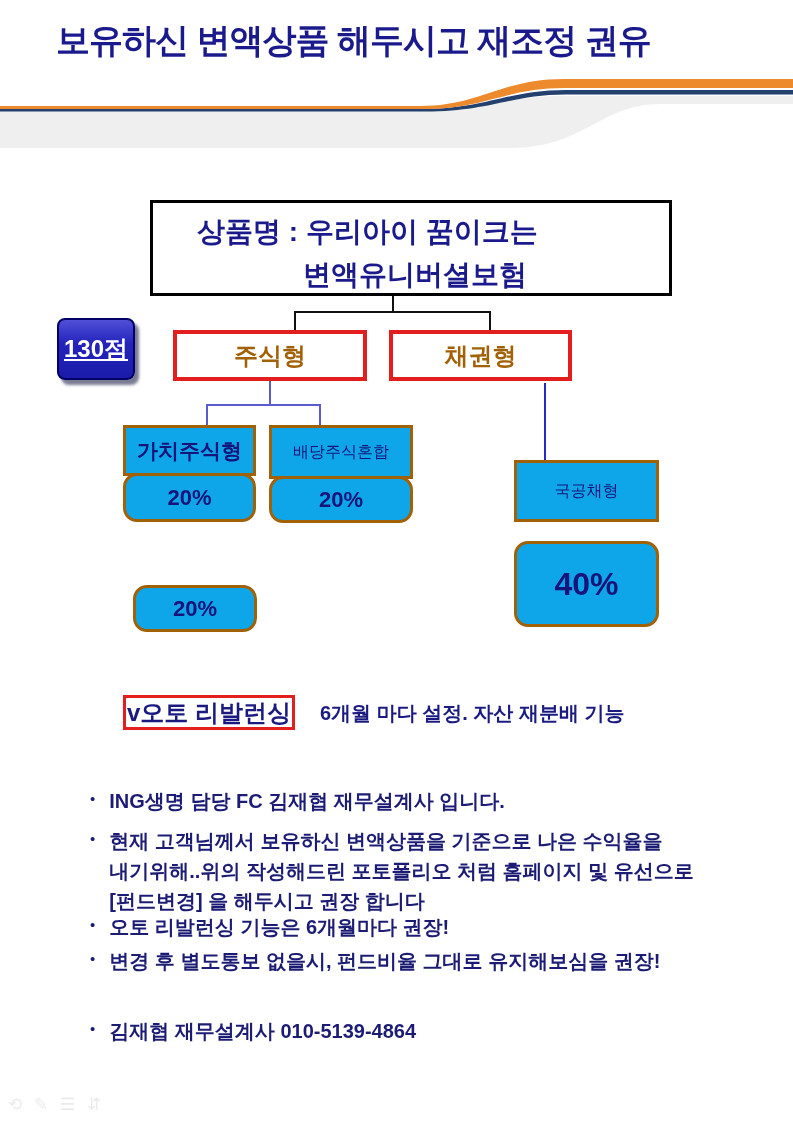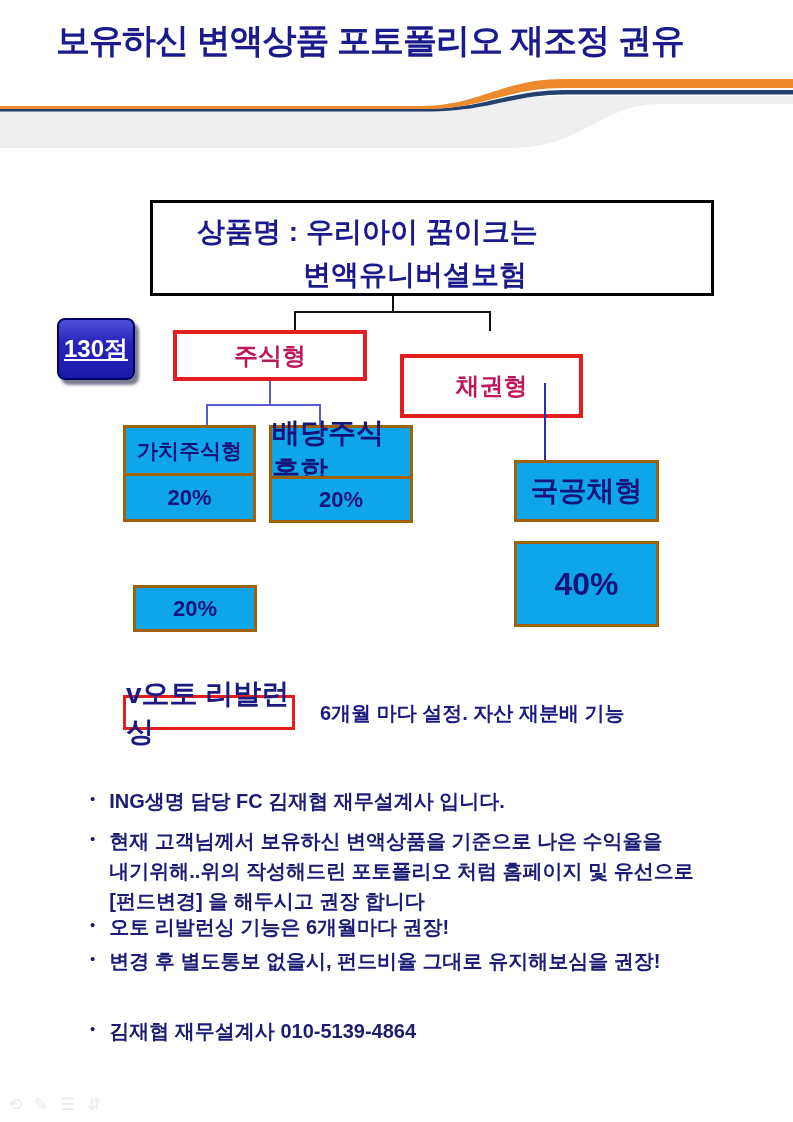--- a/index.html
+++ b/index.html
@@ -7,21 +7,21 @@
     position:relative;width:793px;height:1122px;background:#ffffff;
     font-family:"Liberation Sans",sans-serif;overflow:hidden;color:#1a1a8c;
   }
   .page-title{
     position:absolute;left:56px;top:18px;font-size:34px;font-weight:bold;
     color:#1a1a8c;letter-spacing:-1px;white-space:nowrap;
   }
   .swoosh{position:absolute;left:0;top:70px;width:793px;height:95px;}
   
   .product-box{
-    position:absolute;left:150px;top:200px;width:564px;height:96px;
+    position:absolute;left:150px;top:200px;width:522px;height:96px;
     border:3px solid #000;background:#fff;box-sizing:border-box;
   }
   .product-line1{margin:10px 0 0 44px;font-size:28px;font-weight:bold;white-space:nowrap;}
   .product-line2{margin:5px 0 0 150px;font-size:28px;font-weight:bold;white-space:nowrap;}
   
   .line{position:absolute;background:#111;}
   .line.blue{background:#5b5bd0;}
   .line.bluedark{background:#2a2ac0;}
   
   .score-badge{
@@ -30,46 +30,46 @@
     background:linear-gradient(180deg,#5050d8 0%,#2424bc 40%,#1b1baa 100%);
     color:#fff;font-size:24px;font-weight:bold;
     display:flex;align-items:center;justify-content:center;
     box-shadow:4px 5px 3px rgba(15,15,60,.55);
     text-decoration:underline;
   }
   
   .cat-box{
     position:absolute;border:4px solid #e31e1e;background:#fff;box-sizing:border-box;
     display:flex;align-items:center;justify-content:center;
-    font-size:24px;font-weight:bold;color:#be185d;
+    font-size:24px;font-weight:bold;color:#a16207;
   }
   .cat-stock{left:173px;top:330px;width:194px;height:51px;}
-  .cat-bond{left:400px;top:330px;width:183px;height:64px;margin-top:24px;}
+  .cat-bond{left:389px;top:330px;width:183px;height:51px;}
   
   .fund{
     position:absolute;border:3px solid #a16207;background:#0ea5e9;box-sizing:border-box;
     display:flex;align-items:center;justify-content:center;color:#14147a;
   }
-  .fl{font-size:28px;font-weight:bold;}
+  .fl{font-size:16px;font-weight:normal;}
   .fl.bold{font-size:21px;font-weight:bold;}
-  .fv{font-size:22px;font-weight:bold;}
+  .fv{font-size:22px;font-weight:bold;border-radius:14px;}
   .f1l{left:123px;top:425px;width:133px;height:51px;}
   .f1v{left:123px;top:473px;width:133px;height:49px;}
   .f2l{left:269px;top:425px;width:144px;height:54px;}
   .f2v{left:269px;top:476px;width:144px;height:47px;}
   .f3l{left:133px;top:536px;width:124px;height:52px;}
   .f3v{left:133px;top:585px;width:124px;height:47px;}
   .f4l{left:514px;top:460px;width:145px;height:62px;}
   .f4v{left:514px;top:519px;width:145px;height:86px;font-size:32px;margin-top:22px;}
   
   .rebalance-box{
     position:absolute;left:123px;top:695px;width:172px;height:35px;
     border:3px solid #e31e1e;background:#fff;box-sizing:border-box;
     display:flex;align-items:center;justify-content:center;
-    font-size:28px;font-weight:bold;color:#1a1a80;
+    font-size:24px;font-weight:bold;color:#1a1a80;
   }
   .rebalance-desc{
     position:absolute;left:320px;top:700px;font-size:20px;font-weight:bold;
     color:#1a1a80;white-space:nowrap;
   }
   
   .bullet{position:absolute;left:90px;display:flex;color:#1c1c74;}
   .bullet .dot{font-size:15px;margin:4px 14px 0 0;flex:0 0 auto;}
   .bullet .txt{font-size:20px;font-weight:bold;line-height:30px;}
   .bullet .txt.multiline{white-space:pre-line;width:690px;}
@@ -80,21 +80,21 @@
   .b5{top:1016px;}
   
   .watermark{position:absolute;left:8px;top:1094px;color:#ebebeb;font-size:17px;}
   .watermark span{margin-right:7px;}
 </style>
 </head>
 <body>
 
 <div class="slide">
 
-  <div class="page-title">보유하신 변액상품 포토폴리오 재조정 권유</div>
+  <div class="page-title">보유하신 변액상품 해두시고 재조정 권유</div>
 
   <svg class="swoosh" viewBox="0 0 793 95" preserveAspectRatio="none">
     <path d="M0,40 L425,40 C480,40 505,26 565,26 L793,26 L793,34 L660,34 C600,34 585,78 510,78 L0,78 Z" fill="#efefef"></path>
     <path d="M0,39 L423,39 C485,39 508,20 566,20 L793,20 L793,24.5 L566,24.5 C510,24.5 492,41.5 425,41.5 L0,41.5 Z" fill="#24406e"></path>
     <path d="M0,36 L420,36 C480,36 500,9 565,9 L793,9 L793,18 L565,18 C505,18 485,39 423,39 L0,39 Z" fill="#ed8a2e"></path>
   </svg>
 
   <div class="product-box">
     <div class="product-line1">상품명 : 우리아이 꿈이크는</div>
     <div class="product-line2">변액유니버셜보험</div>

